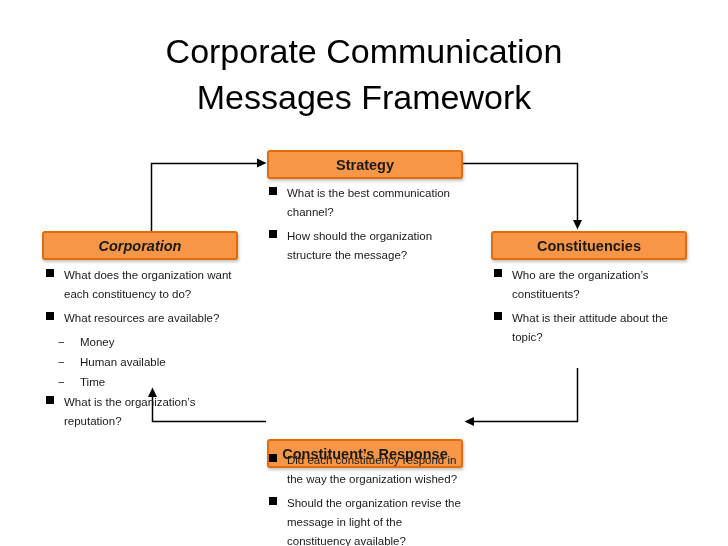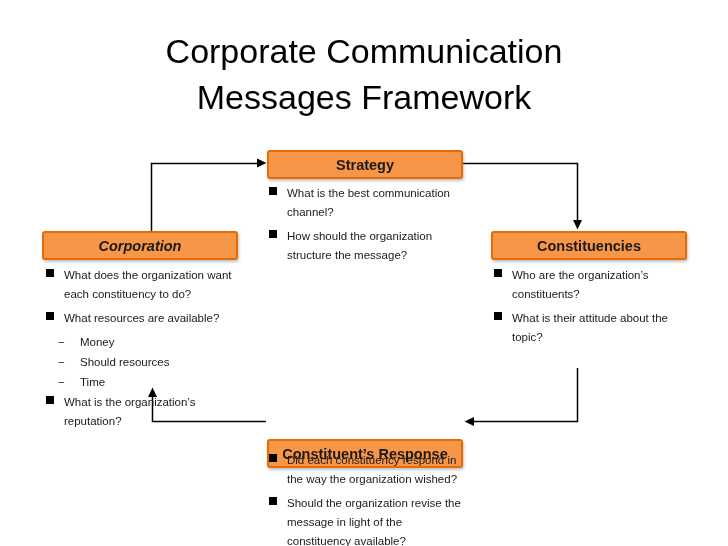--- a/index.html
+++ b/index.html
@@ -136,21 +136,21 @@
       <li>
         <span class="sq"></span>
         <span class="btxt">What resources are available?</span>
       </li>
       <li class="subli">
         <span class="dash">−</span>
         <span class="btxt">Money</span>
       </li>
       <li class="subli">
         <span class="dash">−</span>
-        <span class="btxt">Should resources</span>
+        <span class="btxt">Human available</span>
       </li>
       <li class="subli">
         <span class="dash">−</span>
         <span class="btxt">Time</span>
       </li>
       <li>
         <span class="sq"></span>
         <span class="btxt">What is the organization’s reputation?</span>
       </li>
     </ul>

